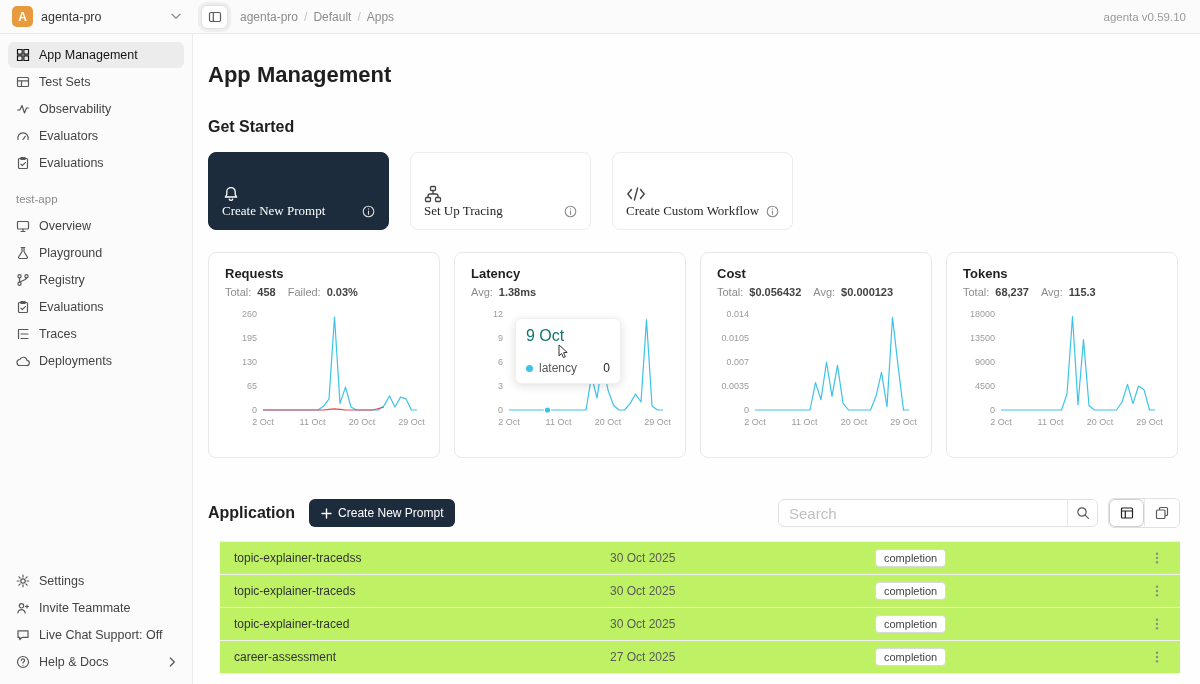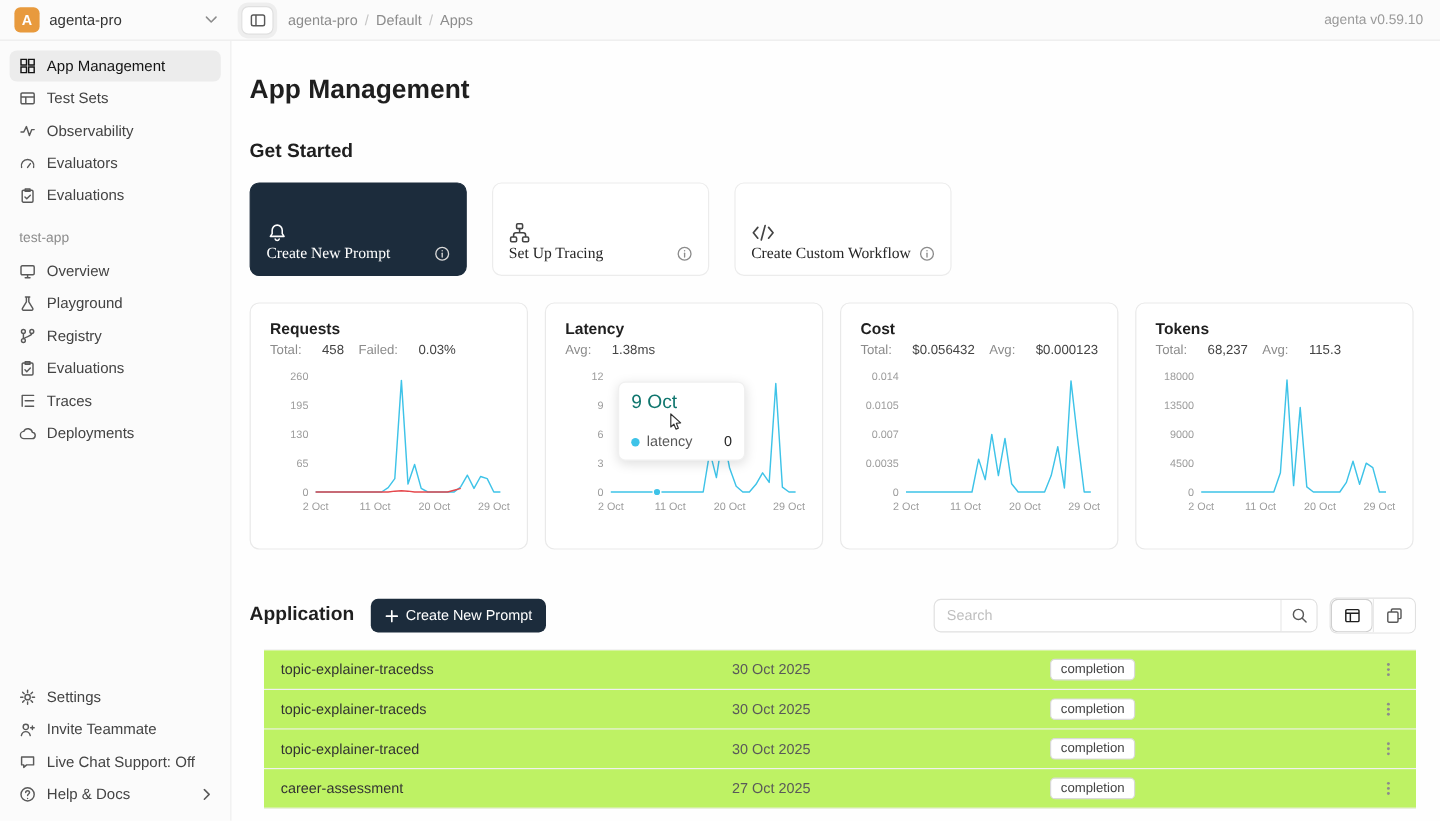--- a/index.html
+++ b/index.html
@@ -58,42 +58,42 @@
   .gs-card.dark .gs-icon { color:#fff; }
   .gs-card.dark .info { color:#d9d9d9; }
   .code-glyph { color:inherit; }
 
   
   .metrics-row { display:flex; gap:14px; margin-bottom:40px; }
   .metric-card { width:232px; height:206px; border:1px solid #e9e9e9; border-radius:8px; background:#fff;
     padding:13px 16px; position:relative; }
   .metric-title { font-size:13px; font-weight:600; color:#1f1f1f; margin-bottom:5px; }
   .metric-stats { font-size:11px; color:#8c8c8c; display:flex; gap:12px; }
-  .stat-value { color:#434343; font-weight:400; margin-left:17px; }
+  .stat-value { color:#434343; font-weight:700; margin-left:6px; }
   .chart-wrap { position:relative; margin-top:8px; }
   .tick { font-size:9px; fill:#9c9c9c; font-family:"Liberation Sans","DejaVu Sans",sans-serif; }
 
   
   .chart-tooltip { position:absolute; left:44px; top:12px; background:#fff; border:1px solid #f0f0f0;
     border-radius:6px; box-shadow:0 2px 10px rgba(0,0,0,.13); padding:8px 10px; width:106px; z-index:2; }
   .tt-date { font-size:16px; color:#0f766e; margin-bottom:16px; }
   .tt-row { display:flex; align-items:center; gap:6px; font-size:12px; color:#595959; }
   .tt-dot { width:7px; height:7px; border-radius:50%; background:var(--chart-line,#3ec3e8); flex:none; }
   .tt-val { margin-left:auto; color:#262626; }
   .cursor-icon { position:absolute; left:86px; top:38px; z-index:3; }
 
   
   .app-row { display:flex; align-items:center; gap:14px; margin-bottom:13px; }
   .app-row .section-heading { margin:0; }
   .primary-btn { background:var(--accent-dark,#1c2c3c); color:#fff; border:none; border-radius:6px; height:28px;
     padding:0 12px; font-size:12px; display:flex; align-items:center; gap:6px; cursor:pointer; font-family:inherit; }
   .right-controls { margin-left:auto; display:flex; align-items:center; gap:10px; }
   .search-box { display:flex; align-items:center; width:320px; height:28px; border:1px solid #e0e0e0;
     border-radius:6px; background:#fff; overflow:hidden; }
-  .search-box input { flex:1; border:none; outline:none; padding:0 10px; font-size:12px; font-family:inherit;
+  .search-box input { flex:1; border:none; outline:none; padding:0 10px; font-size:15px; font-family:inherit;
     color:#333; background:transparent; }
   .search-box input::placeholder { color:#bfbfbf; }
   .search-btn { width:30px; height:100%; border:none; border-left:1px solid #e9e9e9; background:#fff;
     color:#595959; display:flex; align-items:center; justify-content:center; cursor:pointer; }
   .view-toggle { display:flex; border:1px solid #e0e0e0; border-radius:6px; overflow:hidden; background:#fff; }
   .view-btn { width:35px; height:28px; display:flex; align-items:center; justify-content:center; border:none;
     background:#fff; color:#595959; cursor:pointer; padding:0; }
   .view-btn + .view-btn { border-left:1px solid #e9e9e9; }
   .view-btn.active { color:#1f1f1f; box-shadow:inset 0 0 0 1px #cfcfcf; border-radius:6px; }
 

